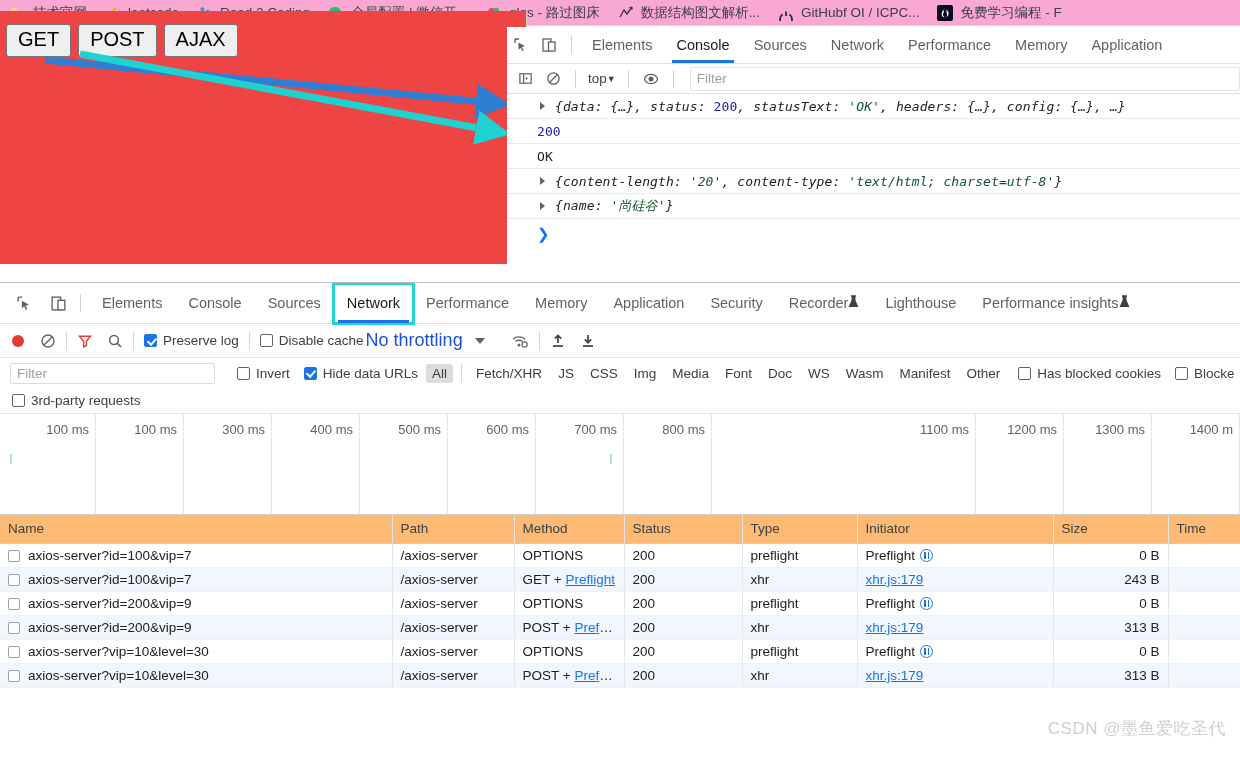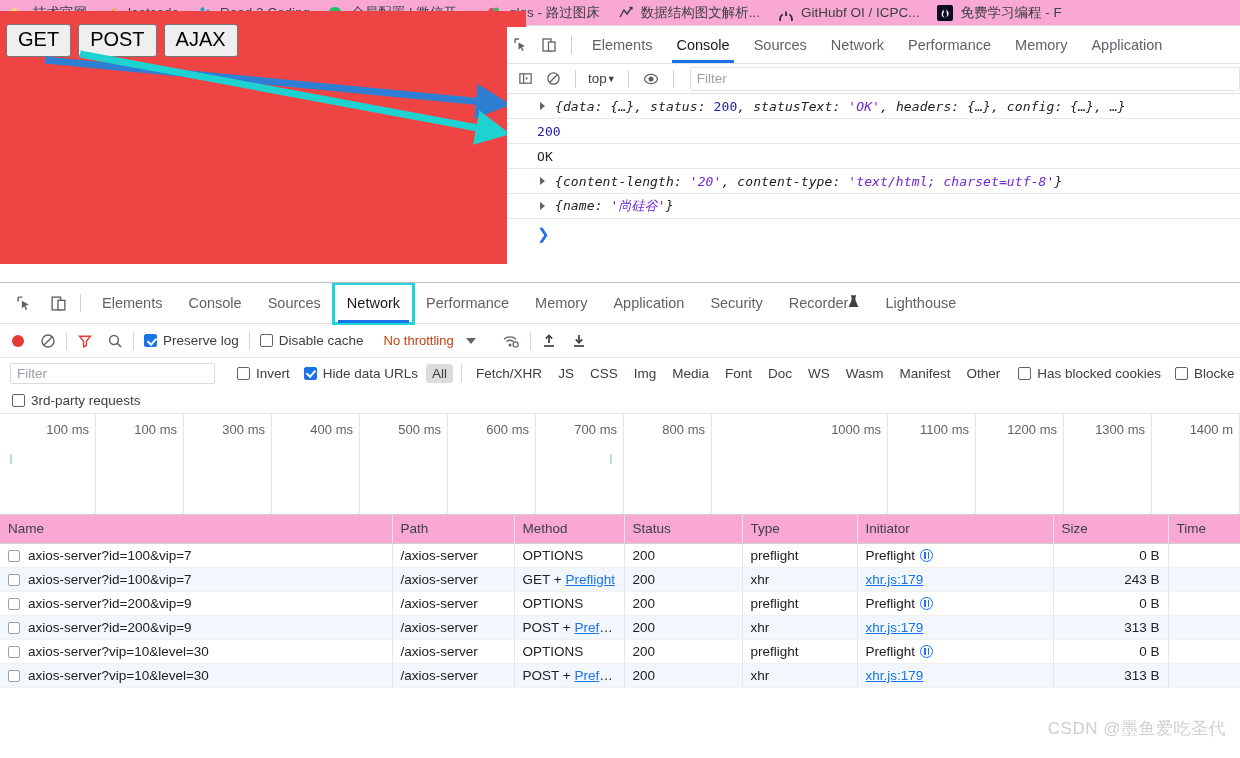--- a/index.html
+++ b/index.html
@@ -76,21 +76,21 @@
     padding-left:30px;position:relative;box-sizing:border-box;
   }
   .crow .tri{
     position:absolute;left:33px;top:50%;transform:translateY(-50%);
     width:0;height:0;border-left:5px solid #5f6368;border-top:4px solid transparent;
     border-bottom:4px solid transparent;
   }
   .crow .ctext{padding-left:18px;font-style:italic;color:#202124;letter-spacing:0.1px;}
   .crow.plain .ctext{padding-left:0;font-style:normal;}
   .num{color:#1a1aa6;font-style:normal;}
-  .str{color:#6d28d9;font-style:italic;}
+  .str{color:#14532d;font-style:italic;}
   .prompt-row{height:30px;display:flex;align-items:center;padding-left:30px;position:relative;}
   .prompt-row .chev{color:#1a73e8;font-size:15px;font-weight:bold;}
 
   
   .net-pane{
     position:absolute;left:0;top:282px;width:1240px;height:476px;background:#fff;
     border-top:1px solid #bdbdbd;overflow:hidden;
   }
   .net-tabbar{
     height:40px;display:flex;align-items:center;border-bottom:1px solid #e0e0e0;
@@ -118,21 +118,21 @@
   .cb{
     width:13px;height:13px;border:1.5px solid #5f6368;border-radius:2px;background:#fff;
     display:inline-block;position:relative;flex:0 0 auto;box-sizing:border-box;
   }
   .cb.on{background:#1a73e8;border-color:#1a73e8;}
   .cb.on::after{
     content:"";position:absolute;left:3.6px;top:0.8px;width:3.5px;height:7px;
     border:solid #fff;border-width:0 2px 2px 0;transform:rotate(42deg);
   }
   .cb-label{font-size:13.5px;color:#3c4043;margin-left:6px;white-space:nowrap;}
-  .throttle{font-size:13px;color:#c2410c;margin-left:20px;white-space:nowrap;}
+  .throttle{font-size:18px;color:#1d4ed8;margin-left:2px;white-space:nowrap;}
   .caret{
     width:0;height:0;border-left:5px solid transparent;border-right:5px solid transparent;
     border-top:6px solid #5f6368;margin-left:12px;flex:0 0 auto;
   }
 
   .net-filterbar{
     height:30px;display:flex;align-items:center;padding-left:10px;box-sizing:border-box;
   }
   .net-filter-input{
     width:205px;height:21px;border:1px solid #dadce0;border-radius:2px;background:#fff;
@@ -159,21 +159,21 @@
   .ov-label{
     position:absolute;top:8px;right:6px;font-size:13px;color:#5f6368;white-space:nowrap;
   }
   .ov-tick{position:absolute;width:2px;height:10px;background:#a8dadd;opacity:.85;}
 
   
   .reqtable{width:100%;border-collapse:collapse;table-layout:fixed;}
   .reqtable th{
     font-weight:normal;font-size:13.5px;color:#3c4043;text-align:left;
     padding:6px 8px 7px 8px;border-right:1px solid #e6e6e6;
-    border-bottom:1px solid #cfcfcf;background:#f9a8d4;
+    border-bottom:1px solid #cfcfcf;background:#fdba74;
   }
   .reqtable td{
     font-size:13.5px;color:#202124;padding:4px 8px;border-right:1px solid #e6e6e6;
     border-bottom:1px solid #f0f0f0;white-space:nowrap;overflow:hidden;text-overflow:ellipsis;
   }
   .reqtable tr.alt td{background:#f2f7fd;}
   .namecell{display:flex;align-items:center;gap:8px;}
   .rowcb{
     width:12px;height:12px;border:1px solid #9aa0a6;border-radius:2px;background:#fff;
     flex:0 0 auto;box-sizing:border-box;
@@ -389,20 +389,23 @@
           <div class="net-tab"><span>Sources</span></div>
           <div class="net-tab active boxed"><span>Network</span></div>
           <div class="net-tab"><span>Performance</span></div>
           <div class="net-tab"><span>Memory</span></div>
           <div class="net-tab"><span>Application</span></div>
           <div class="net-tab"><span>Security</span></div>
           <div class="net-tab"><span>Recorder</span><span class="flask"><svg width="11" height="13" viewBox="0 0 11 13">
                 <path d="M3 1h5M4.2 1v4.2L1.6 11.4h7.8L6.8 5.2V1" stroke="#3c4043" stroke-width="1.3" fill="#3c4043"></path>
               </svg></span></div>
           <div class="net-tab"><span>Lighthouse</span></div>
+          <div class="net-tab"><span>Performance insights</span><span class="flask"><svg width="11" height="13" viewBox="0 0 11 13">
+                <path d="M3 1h5M4.2 1v4.2L1.6 11.4h7.8L6.8 5.2V1" stroke="#3c4043" stroke-width="1.3" fill="#3c4043"></path>
+              </svg></span></div>
         </div>
     </div>
 
     <div class="net-toolbar">
       <div class="tb-item">
         <svg width="16" height="16" viewBox="0 0 16 16">
             <circle cx="8" cy="8" r="6" fill="#e53935"></circle>
           </svg>
       </div>
       <div class="tb-gap"></div>
@@ -533,23 +536,20 @@
             <div class="ov-label">500 ms</div>
           </div>
           <div class="ov-cell" style="left: 440px; width: 88px;">
             <div class="ov-label">600 ms</div>
           </div>
           <div class="ov-cell" style="left: 528px; width: 88px;">
             <div class="ov-label">700 ms</div>
           </div>
           <div class="ov-cell" style="left: 616px; width: 88px;">
             <div class="ov-label">800 ms</div>
-          </div>
-          <div class="ov-cell" style="left: 792px; width: 88px;">
-            <div class="ov-label">1000 ms</div>
           </div>
           <div class="ov-cell" style="left: 880px; width: 88px;">
             <div class="ov-label">1100 ms</div>
           </div>
           <div class="ov-cell" style="left: 968px; width: 88px;">
             <div class="ov-label">1200 ms</div>
           </div>
           <div class="ov-cell" style="left: 1056px; width: 88px;">
             <div class="ov-label">1300 ms</div>
           </div>

